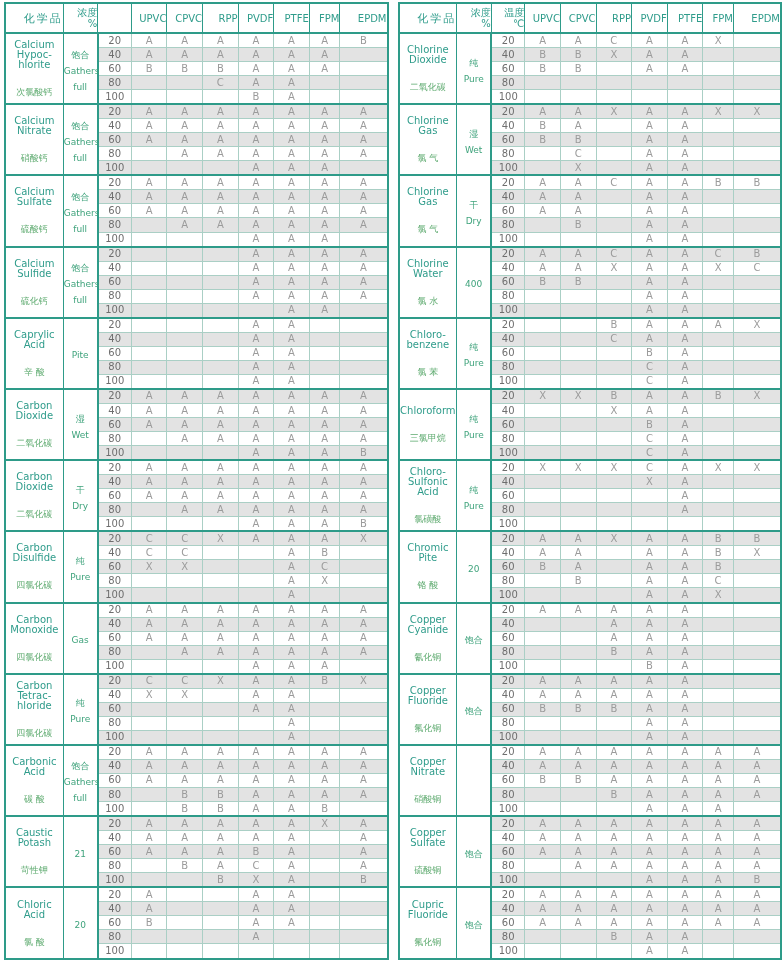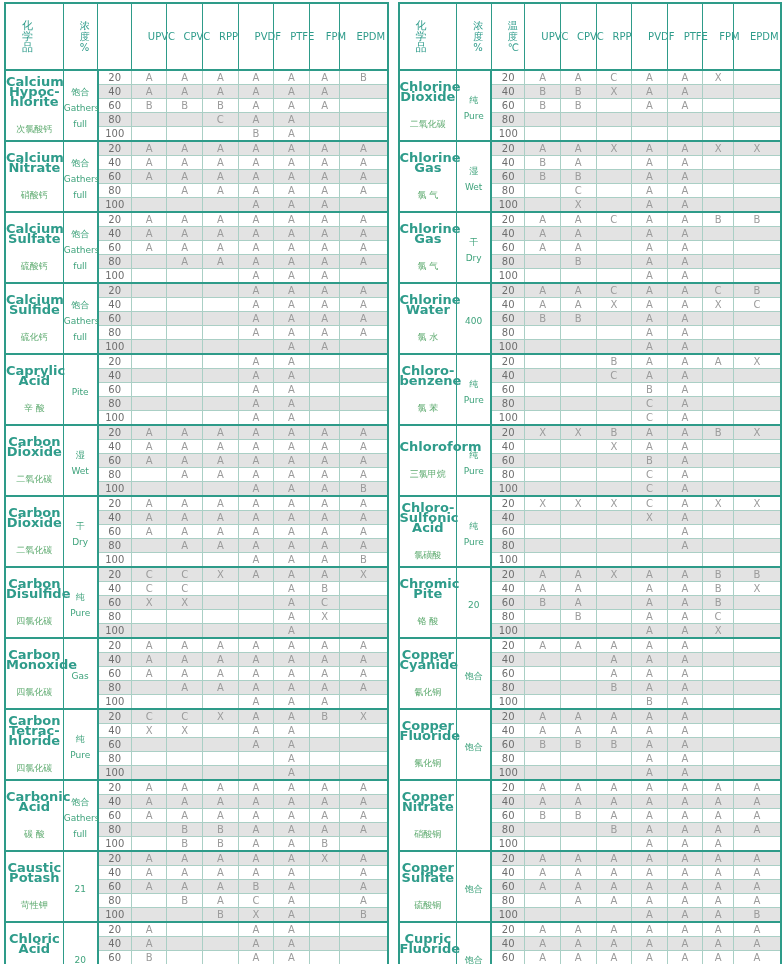--- a/index.html
+++ b/index.html
@@ -18,40 +18,40 @@
   }
   col.c-chem { width:15.2%; }
   col.c-conc { width:9.0%; }
   col.c-temp { width:8.8%; }
   col.c-mat  { width:9.3%; }
   col.c-fpm  { width:8.0%; }
   col.c-epdm { width:12.4%; }
   th {
     border:1px solid #2E9B89; border-bottom:2px solid #2E9B89;
     height:28px; font-weight:normal; color:#2F9C8B;
-    font-size:10px; line-height:11px; text-align:left;
-    white-space:pre-line; padding:16px; background:#fff;
+    font-size:10px; line-height:11px; text-align:right;
+    white-space:pre-line; padding:0; background:#fff;
   }
   th.h-chem { font-size:11px; letter-spacing:2px; }
   td {
     border:1px solid #AACFC5; padding:0; height:13px;
     text-align:center; vertical-align:middle; line-height:1;
   }
   td.chem-cell, td.conc-cell {
     background:#ffffff; border-top:2px solid #2E9B89; border-bottom:2px solid #2E9B89;
   }
   td.chem-cell { border-left:2px solid #2E9B89; border-right:1px solid #2E9B89; }
   td.conc-cell { border-right:2px solid #2E9B89; border-left:1px solid #15803d; }
   tr.sec-end td { border-bottom:2px solid #2E9B89; }
   tbody tr:nth-child(even) td.data-cell { background:#E3E3E3; }
   td.temp-cell { color:#6E6E6E; font-size:10px; }
   td.rating-cell { color:#9B9B9B; font-size:10px; }
   .chem-en {
-    display:block; color:#2F9C8B; font-size:13px; line-height:10px;
-    white-space:pre-line; font-weight:bold;
+    display:block; color:#2F9C8B; font-size:10px; line-height:10px;
+    white-space:pre-line; 
   }
   .chem-cn {
     display:block; color:#61AC72; font-size:9px; line-height:10px;
     margin-top:17px; text-align:center;
   }
   .conc-text {
     color:#3FA37C; font-size:9px; line-height:10px;
     white-space:pre-line; text-align:center;
   }
 </style>

